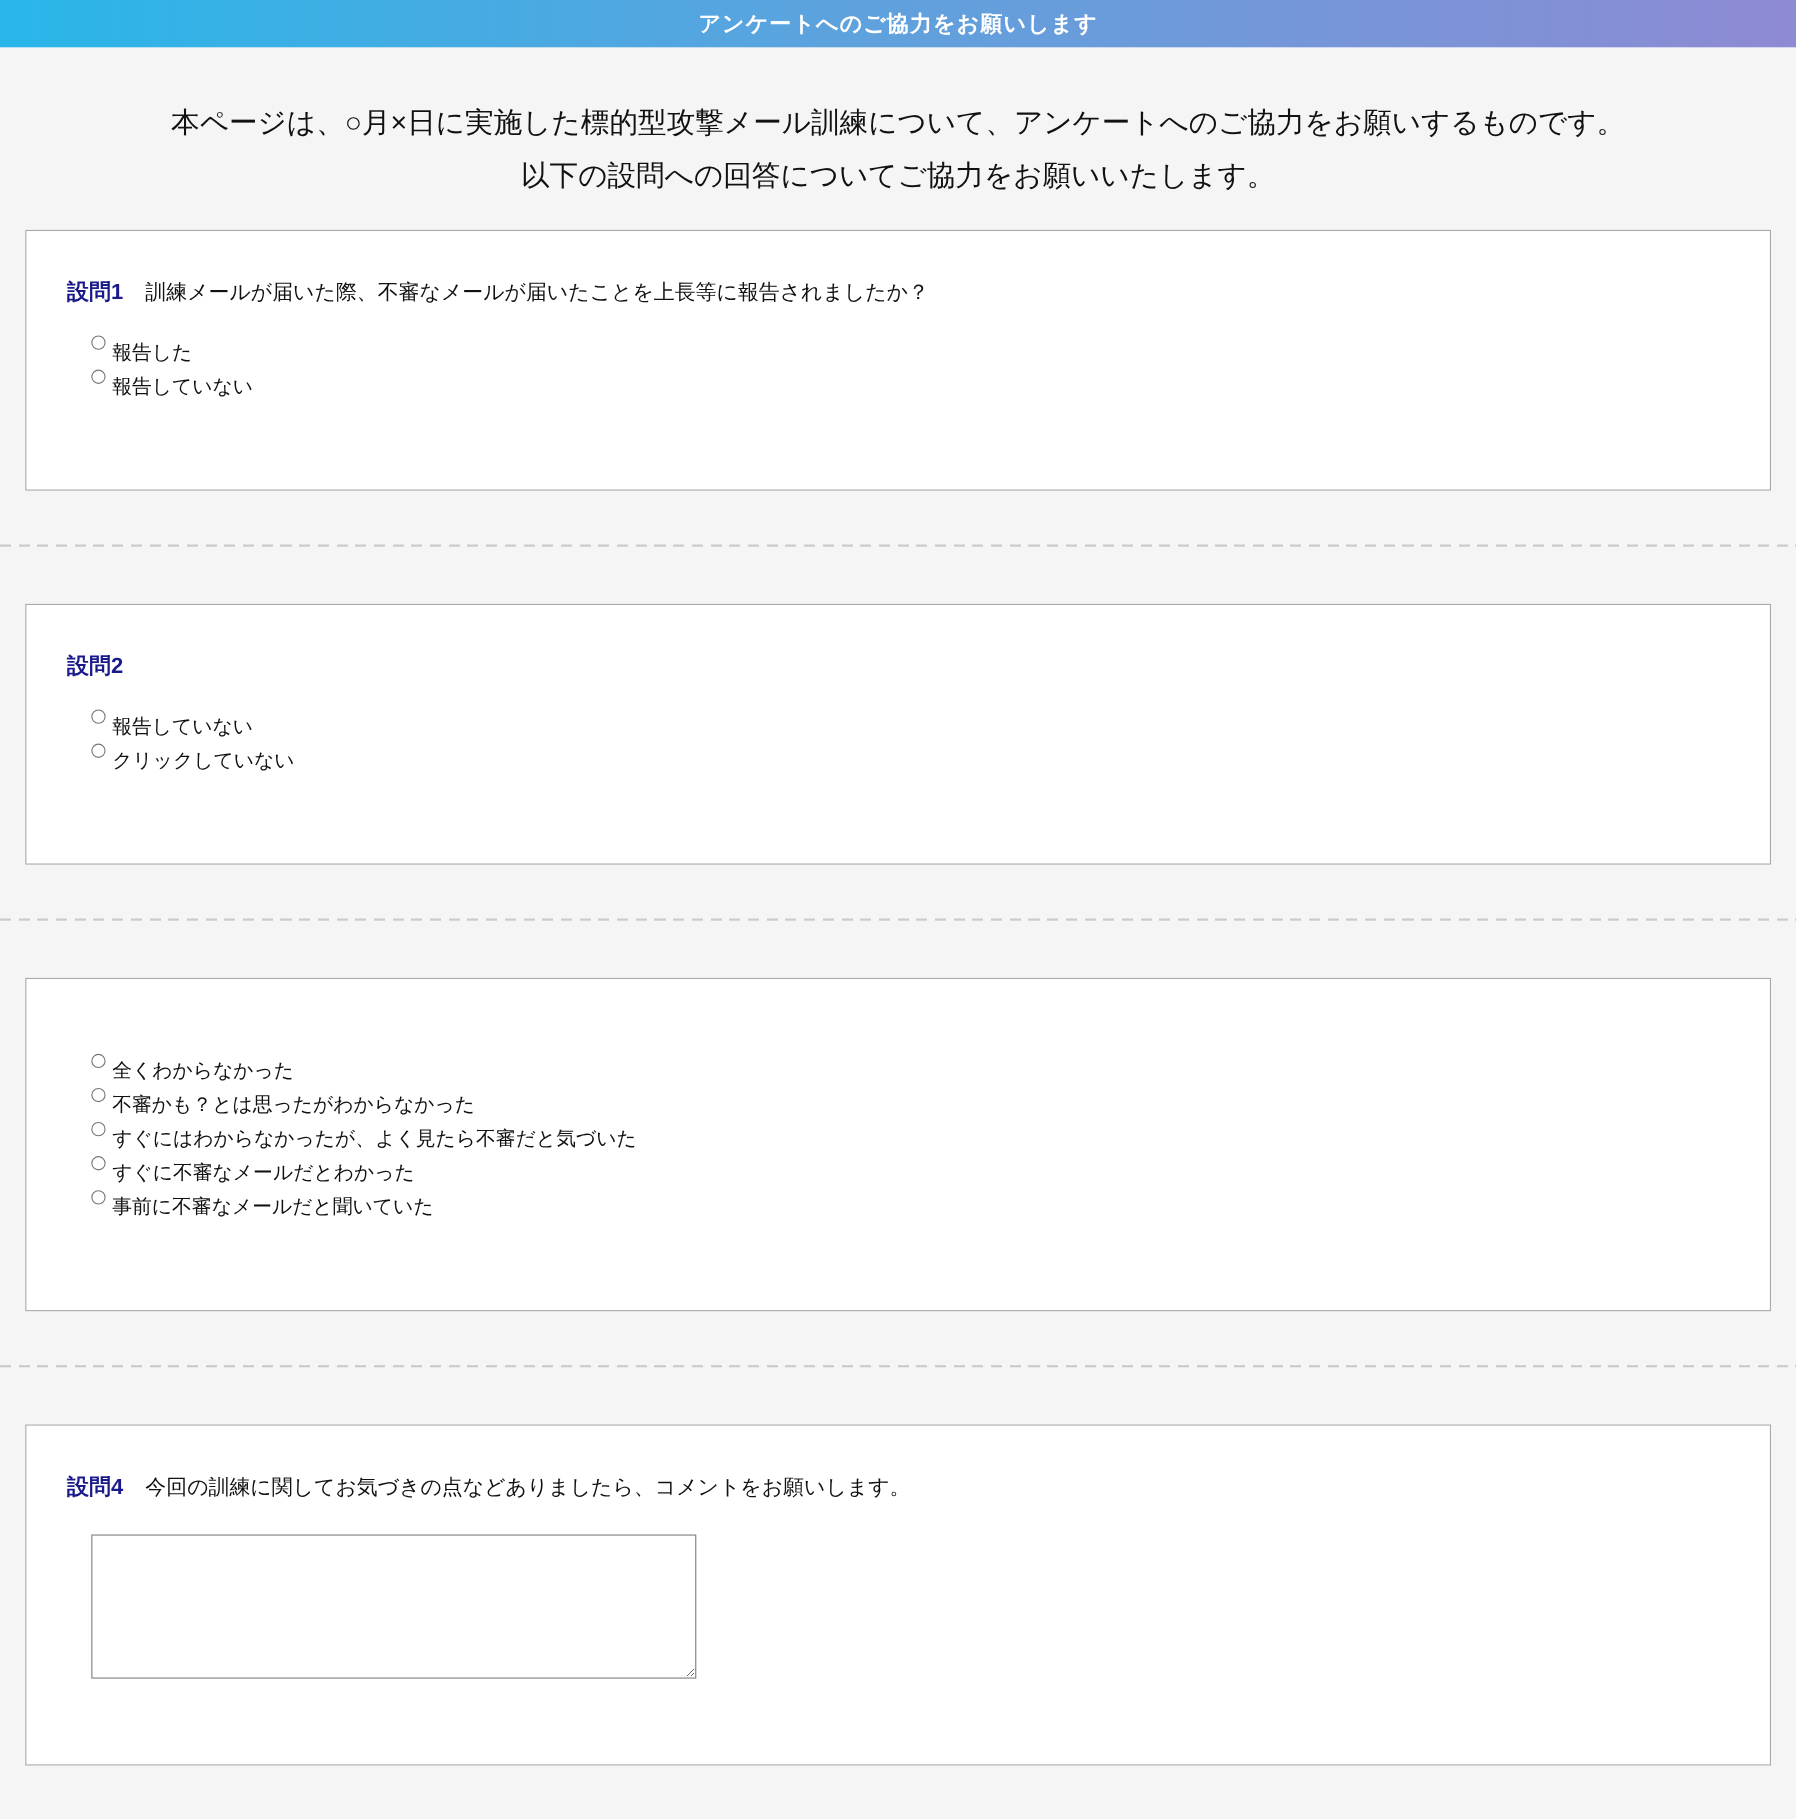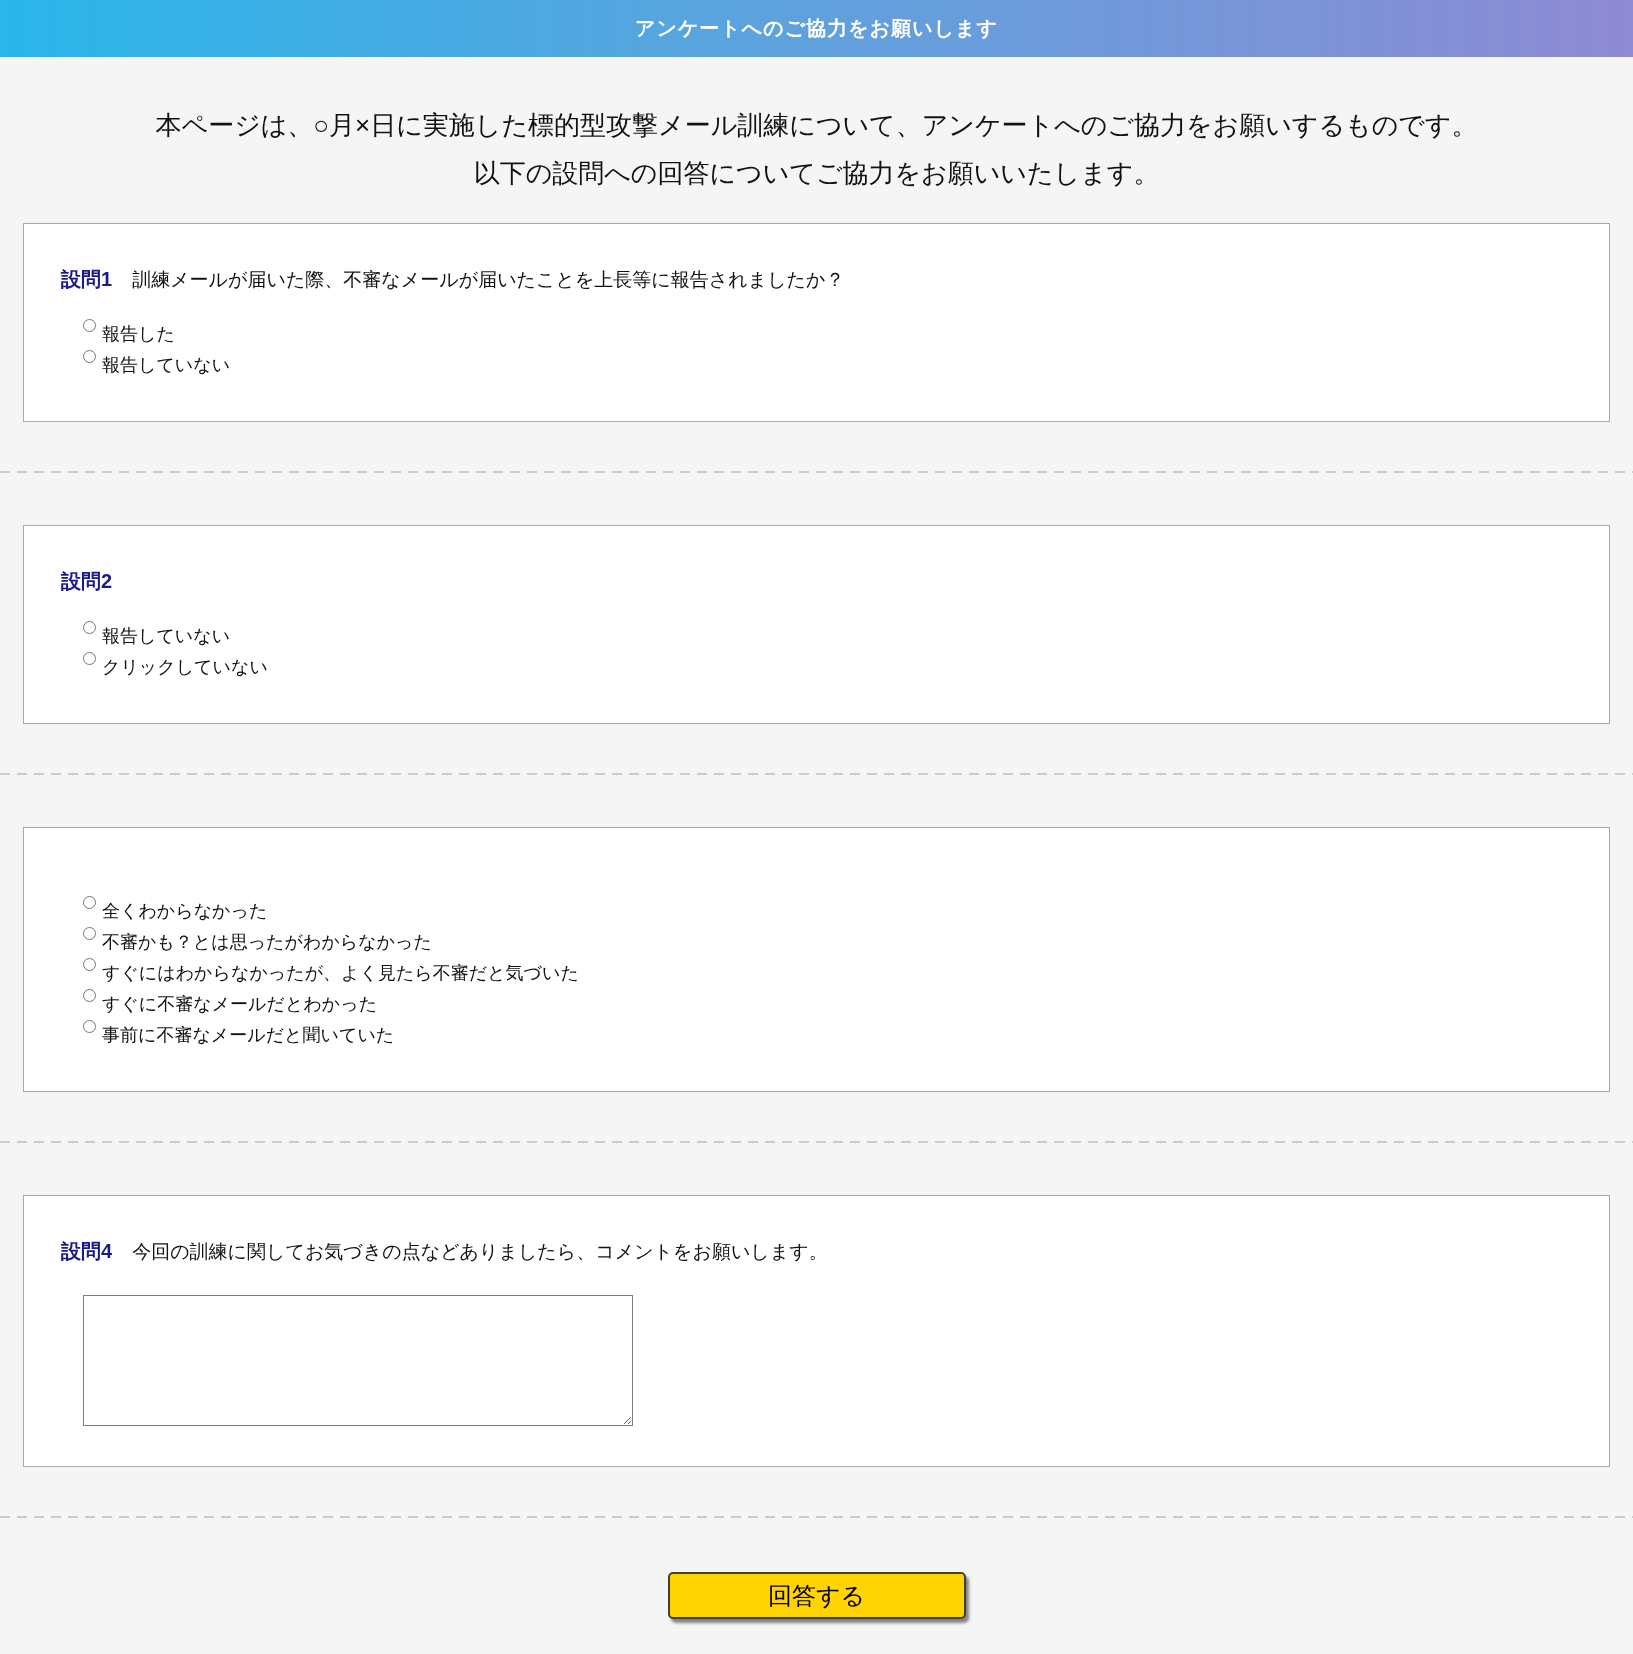--- a/index.html
+++ b/index.html
@@ -7,21 +7,21 @@
     margin: 0;
     padding: 0;
     background: #f5f5f5;
     font-family: "Liberation Sans", "DejaVu Sans", sans-serif;
     color: #151515;
   }
   .page { width: 100%; min-height: 1654px; }
 
   
   .header {
-    height: 57px;
+    height: 43px;
     background: linear-gradient(90deg, #29b6e9 0%, #5ba3de 45%, #8e8ad3 100%);
     display: flex;
     align-items: center;
     justify-content: center;
   }
   .header-title {
     margin: 0;
     color: #ffffff;
     font-size: 20px;
     font-weight: bold;
@@ -35,21 +35,21 @@
     font-size: 26px;
     line-height: 1.85;
     color: #111111;
   }
 
   
   .qbox {
     background: #ffffff;
     border: 1px solid #a9a9a9;
     margin: 0 23px;
-    padding: 42px 40px 40px 37px;
+    padding: 42px 40px 78px 37px;
   }
   .qhead { display: flex; align-items: baseline; }
   .qlabel {
     color: #1a1a8c;
     font-weight: bold;
     font-size: 20px;
     white-space: nowrap;
     margin-right: 20px;
     flex: 0 0 auto;
   }

